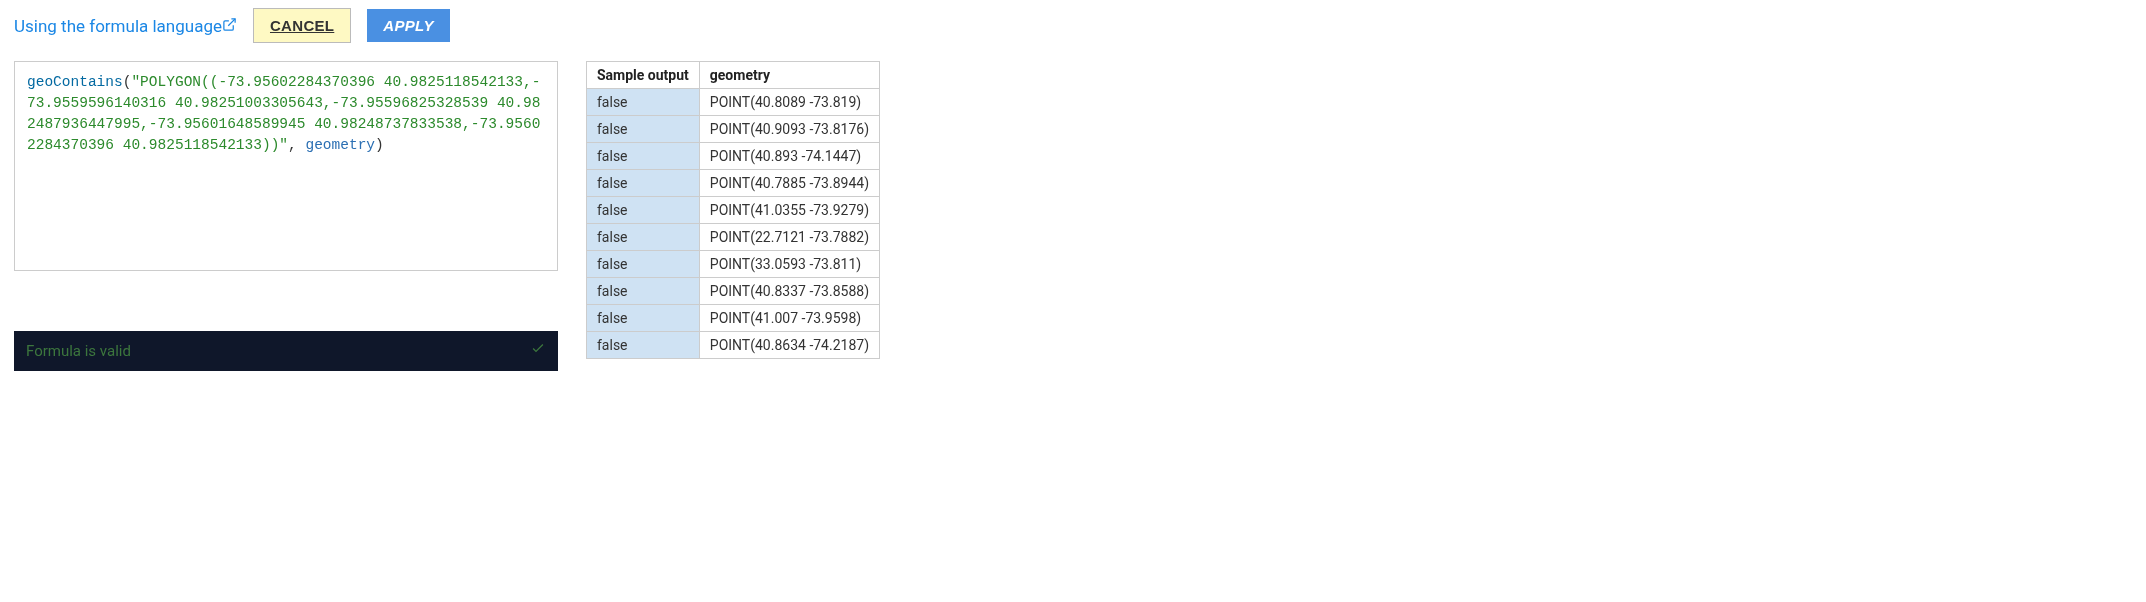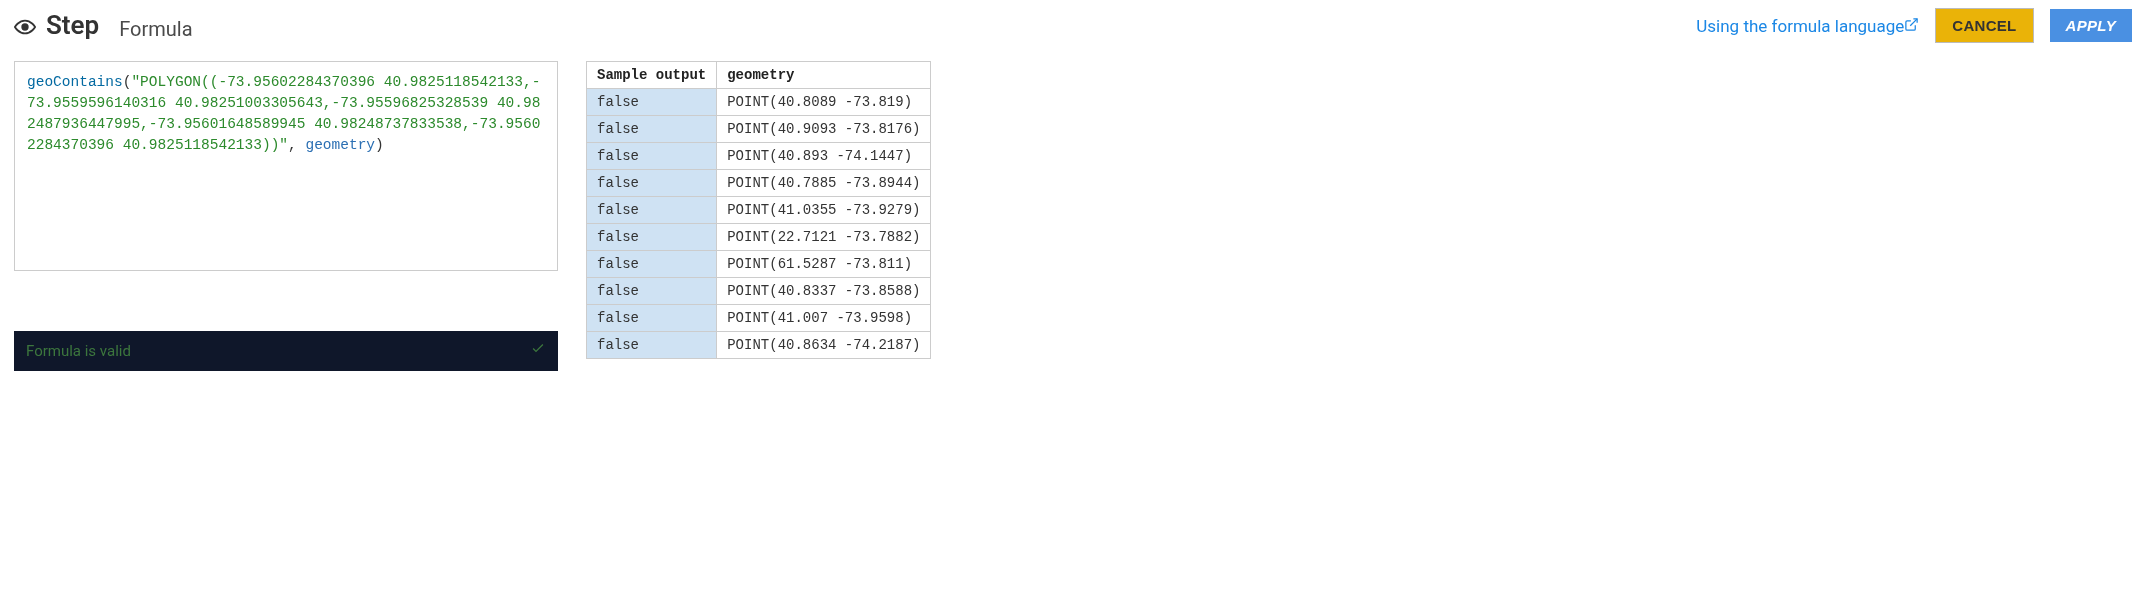--- a/index.html
+++ b/index.html
@@ -61,22 +61,23 @@
       padding: 8px 16px;
       font-size: 15px;
       font-weight: 600;
       border: none;
       cursor: pointer;
       background: none;
       letter-spacing: 0.3px;
     }
     .btn-cancel {
       border: 1px solid #bbb;
-      background: #eab308;
-      color: #333;
+      background: #fef9c3;
+      color: #333;
+      text-decoration: underline;
     }
     .btn-apply {
       background: #4a90e2;
       color: #fff;
       font-style: italic;
     }
 
     .content {
       display: flex;
       gap: 28px;
@@ -112,21 +113,20 @@
       display: flex;
       align-items: center;
       justify-content: space-between;
       font-size: 15px;
       margin-top: 48px;
     }
     .status-bar .check-icon svg { width: 16px; height: 16px; }
 
     .right-col {
       width: 246px;
-      font-family: Liberation Mono, monospace;
     }
     table.preview {
       border-collapse: collapse;
       width: 100%;
     }
     table.preview th, table.preview td {
       border: 1px solid #ccc;
       padding: 5px 10px;
       text-align: left;
       font-size: 14px;
@@ -144,32 +144,20 @@
     table.preview td.geom-cell {
       background: #fff;
       color: #333;
     }
     .row-cut td { border-bottom: none; }
   </style>
 </head>
 <body>
 
 <div class="header">
-  <div class="header-left">
-    <div class="step-title">
-      <span class="eye-icon">
-        <svg viewBox="0 0 24 24" fill="none" stroke="currentColor" stroke-width="2">
-          <path d="M1 12s4-7 11-7 11 7 11 7-4 7-11 7S1 12 1 12z"></path>
-          <circle cx="12" cy="12" r="3" fill="currentColor"></circle>
-        </svg>
-      </span>
-      <span>Step</span>
-    </div>
-    <div class="subtitle">Formula</div>
-  </div>
   <div class="header-right">
     <a href="#" class="help-link">
       <span>Using the formula language</span>
       <span class="ext-icon">
         <svg viewBox="0 0 24 24" fill="none" stroke="currentColor" stroke-width="2">
           <path d="M18 13v6a2 2 0 0 1-2 2H5a2 2 0 0 1-2-2V8a2 2 0 0 1 2-2h6"></path>
           <polyline points="15 3 21 3 21 9"></polyline>
           <line x1="10" y1="14" x2="21" y2="3"></line>
         </svg>
       </span>
@@ -220,21 +208,21 @@
           <tr>
             <td class="sample-cell">false</td>
             <td class="geom-cell">POINT(41.0355 -73.9279)</td>
           </tr>
           <tr>
             <td class="sample-cell">false</td>
             <td class="geom-cell">POINT(22.7121 -73.7882)</td>
           </tr>
           <tr>
             <td class="sample-cell">false</td>
-            <td class="geom-cell">POINT(61.5287 -73.811)</td>
+            <td class="geom-cell">POINT(33.0593 -73.811)</td>
           </tr>
           <tr>
             <td class="sample-cell">false</td>
             <td class="geom-cell">POINT(40.8337 -73.8588)</td>
           </tr>
           <tr>
             <td class="sample-cell">false</td>
             <td class="geom-cell">POINT(41.007 -73.9598)</td>
           </tr>
           <tr class="row-cut">

